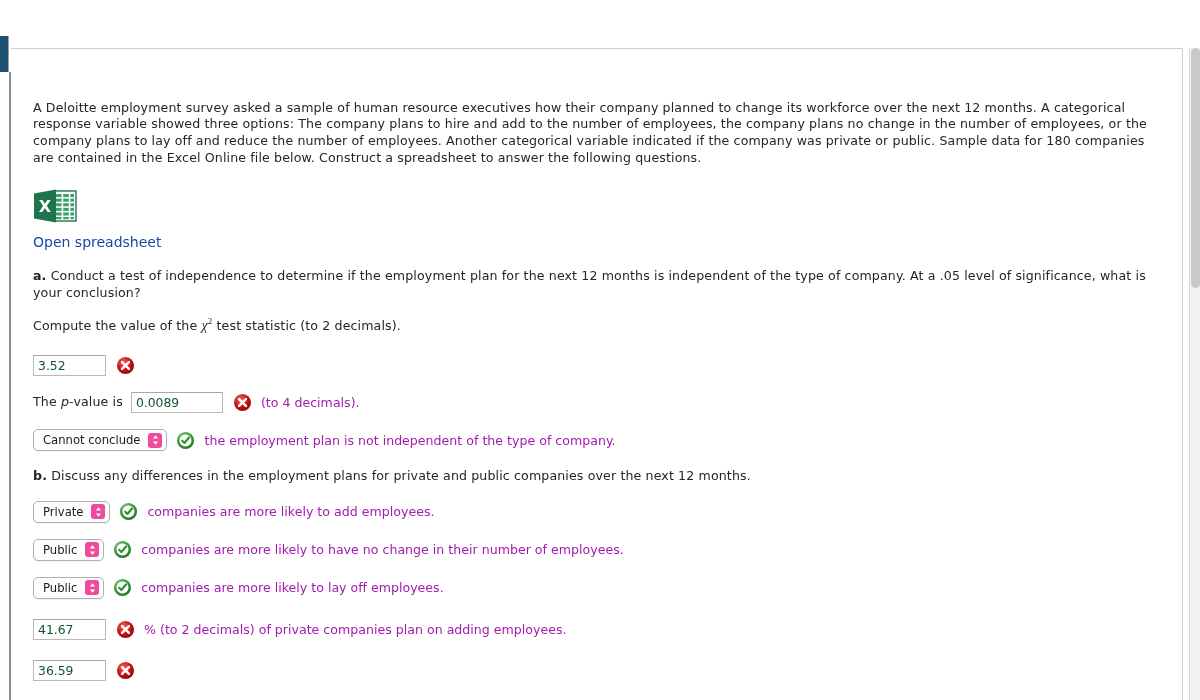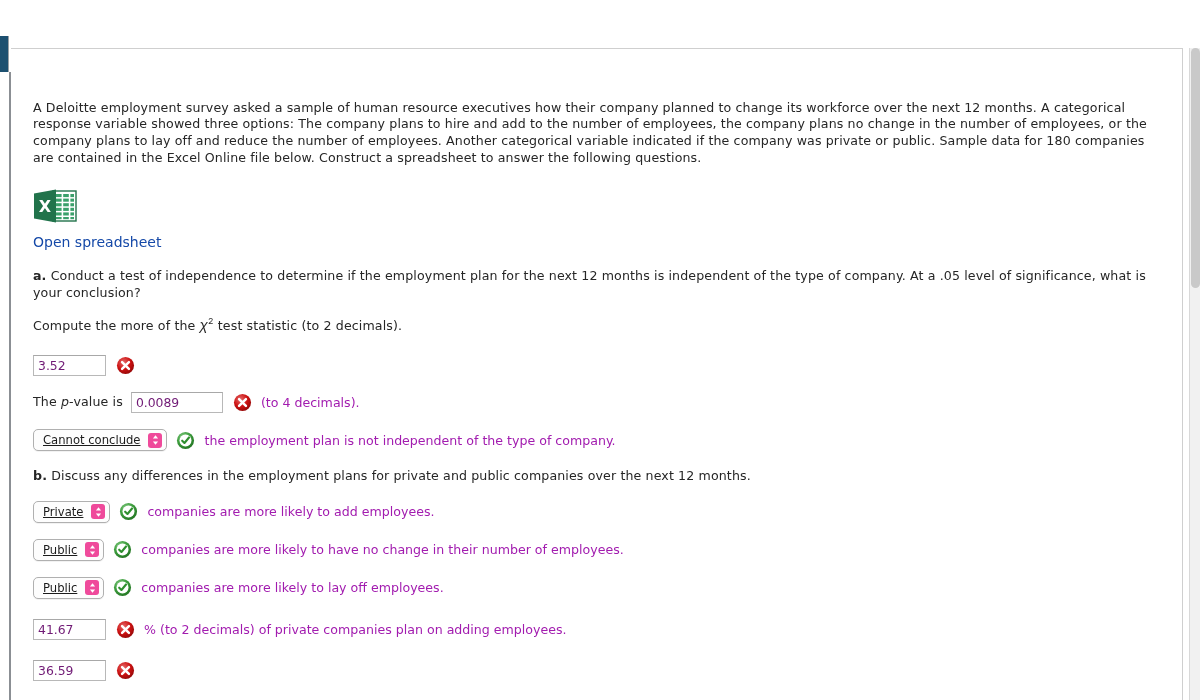--- a/index.html
+++ b/index.html
@@ -91,21 +91,21 @@
   }
 
   .q-label { font-weight: bold; }
 
   .block { margin-top: 17px; }
 
   .sub-italic { font-style: italic; }
 
   
   .chi {
-    font-family: Liberation Mono, monospace;
+    font-family: Liberation Serif, serif;
     font-style: italic;
     font-size: 14px;
   }
   .chi sup {
     font-size: 9px;
     font-style: normal;
     vertical-align: super;
     line-height: 0;
   }
 
@@ -135,21 +135,21 @@
   .row-gap-md { margin-top: 16px; }
 
   .ans-input {
     width: 73px;
     height: 21px;
     border: 1px solid #b8b8b8;
     border-top-color: #a8a8a8;
     background: #ffffff;
     font-family: "DejaVu Sans", "Liberation Sans", sans-serif;
     font-size: 12.4px;
-    color: #701a75;
+    color: #14532d;
     padding: 0 4px;
     outline: none;
     border-radius: 0;
   }
   .ans-input.wide { width: 92px; }
 
   
   .badge-x {
     width: 19px;
     height: 19px;
@@ -182,21 +182,20 @@
     height: 22px;
     background: #fdfdfd;
     border: 1px solid #b0b0b0;
     border-radius: 5px;
     padding: 0 4px 0 9px;
     font-size: 11.6px;
     color: #1b1b1b;
     cursor: pointer;
     box-shadow: 0 1px 0 rgba(0,0,0,0.05);
     white-space: nowrap;
-    text-decoration: underline;
   }
   .mac-select .sel-text { padding-right: 8px; }
   .mac-select .sel-arrows {
     width: 14px;
     height: 15px;
     background: #ef4a9b;
     border-radius: 3px;
     display: inline-flex;
     flex-direction: column;
     align-items: center;
@@ -246,21 +245,21 @@
 
             <path d="M1 4.6 L23 0.6 L23 33.4 L1 29.4 Z" fill="#21734b"></path>
             <text x="12" y="22.5" text-anchor="middle" fill="#ffffff" font-family="DejaVu Sans, Liberation Sans, sans-serif" font-size="16" font-weight="bold">X</text>
           </svg>
         </span>
         <a class="excel-link" href="#">Open spreadsheet</a>
       </div>
 
       <p class="prose block"><span class="q-label">a.</span><span> Conduct a test of independence to determine if the employment plan for the next 12 months is independent of the type of company. At a .05 level of significance, what is your conclusion?</span></p>
 
-      <p class="prose block"><span>Compute the more of the </span><span class="chi"><span>χ</span><sup>2</sup></span><span> test statistic (to 2 decimals).</span></p>
+      <p class="prose block"><span>Compute the value of the </span><span class="chi"><span>χ</span><sup>2</sup></span><span> test statistic (to 2 decimals).</span></p>
 
       <div class="row row-gap-lg">
         <input class="ans-input" type="text" value="3.52" style="">
         <span class="badge-x">
           <svg viewBox="0 0 20 20" xmlns="http://www.w3.org/2000/svg">
             <defs>
               <radialGradient id="redg" cx="38%" cy="32%" r="75%">
                 <stop offset="0%" stop-color="#e56a6a"></stop>
                 <stop offset="55%" stop-color="#cc1111"></stop>
                 <stop offset="100%" stop-color="#8d0606"></stop>

